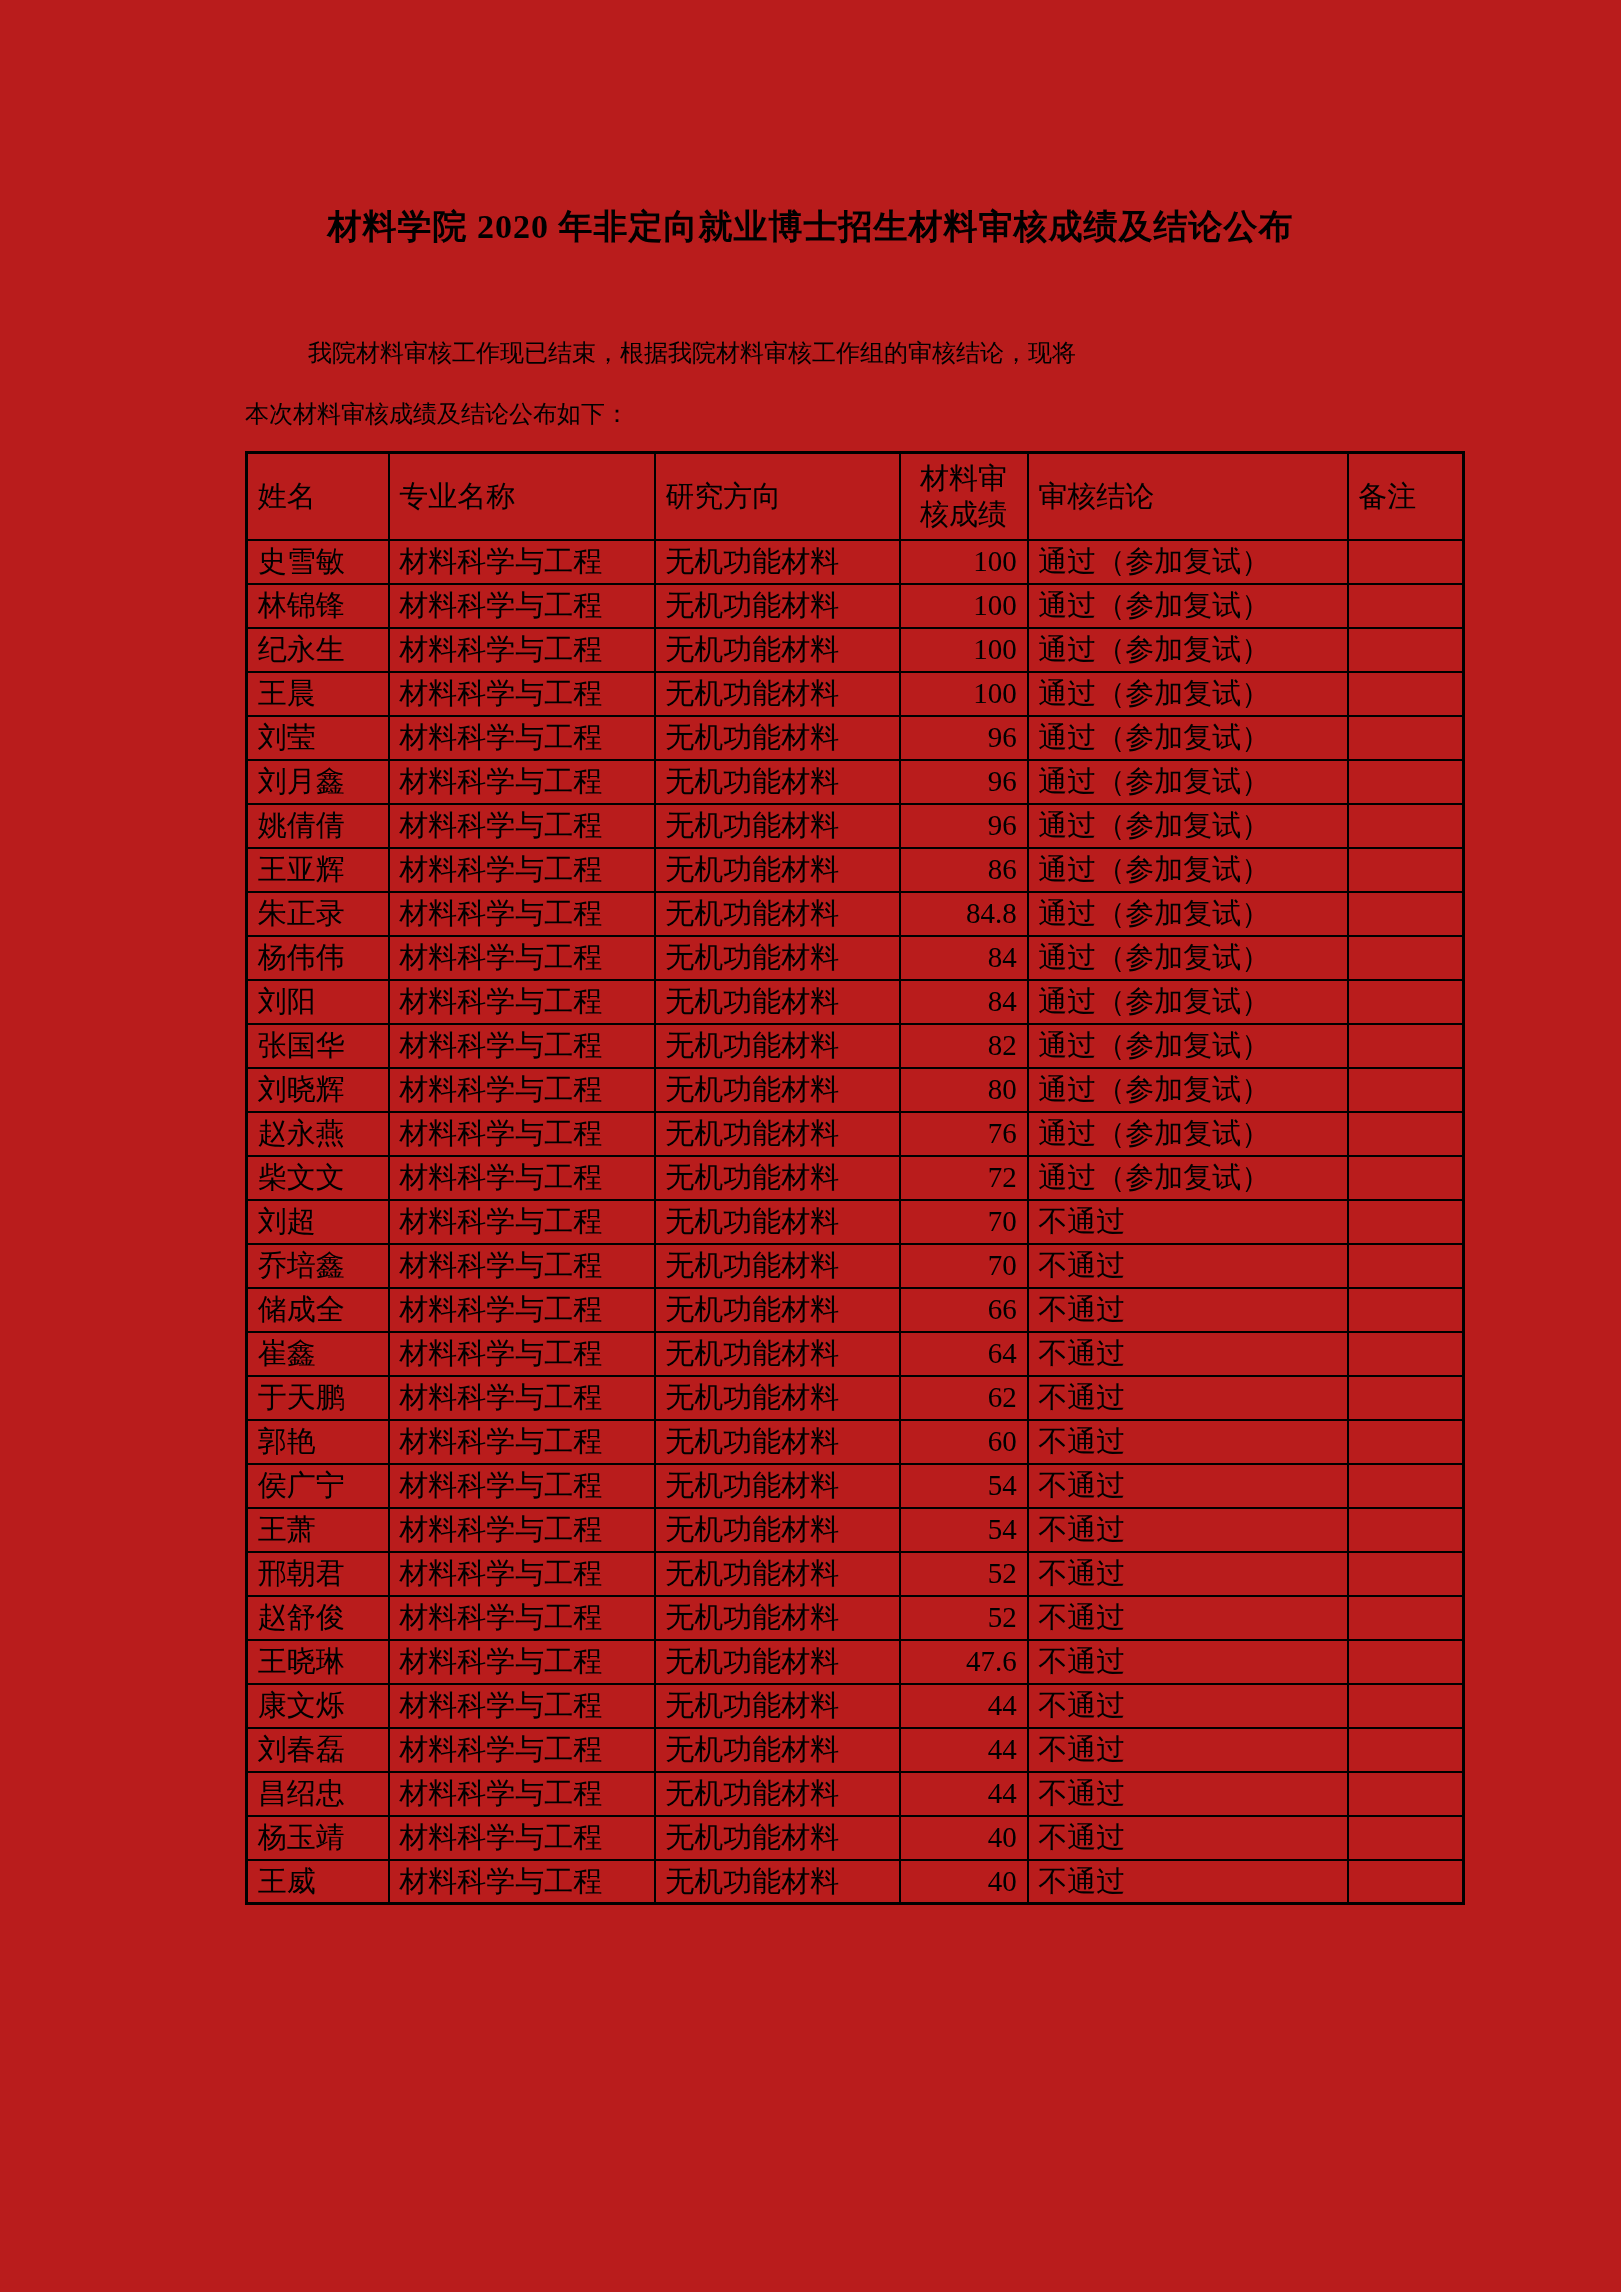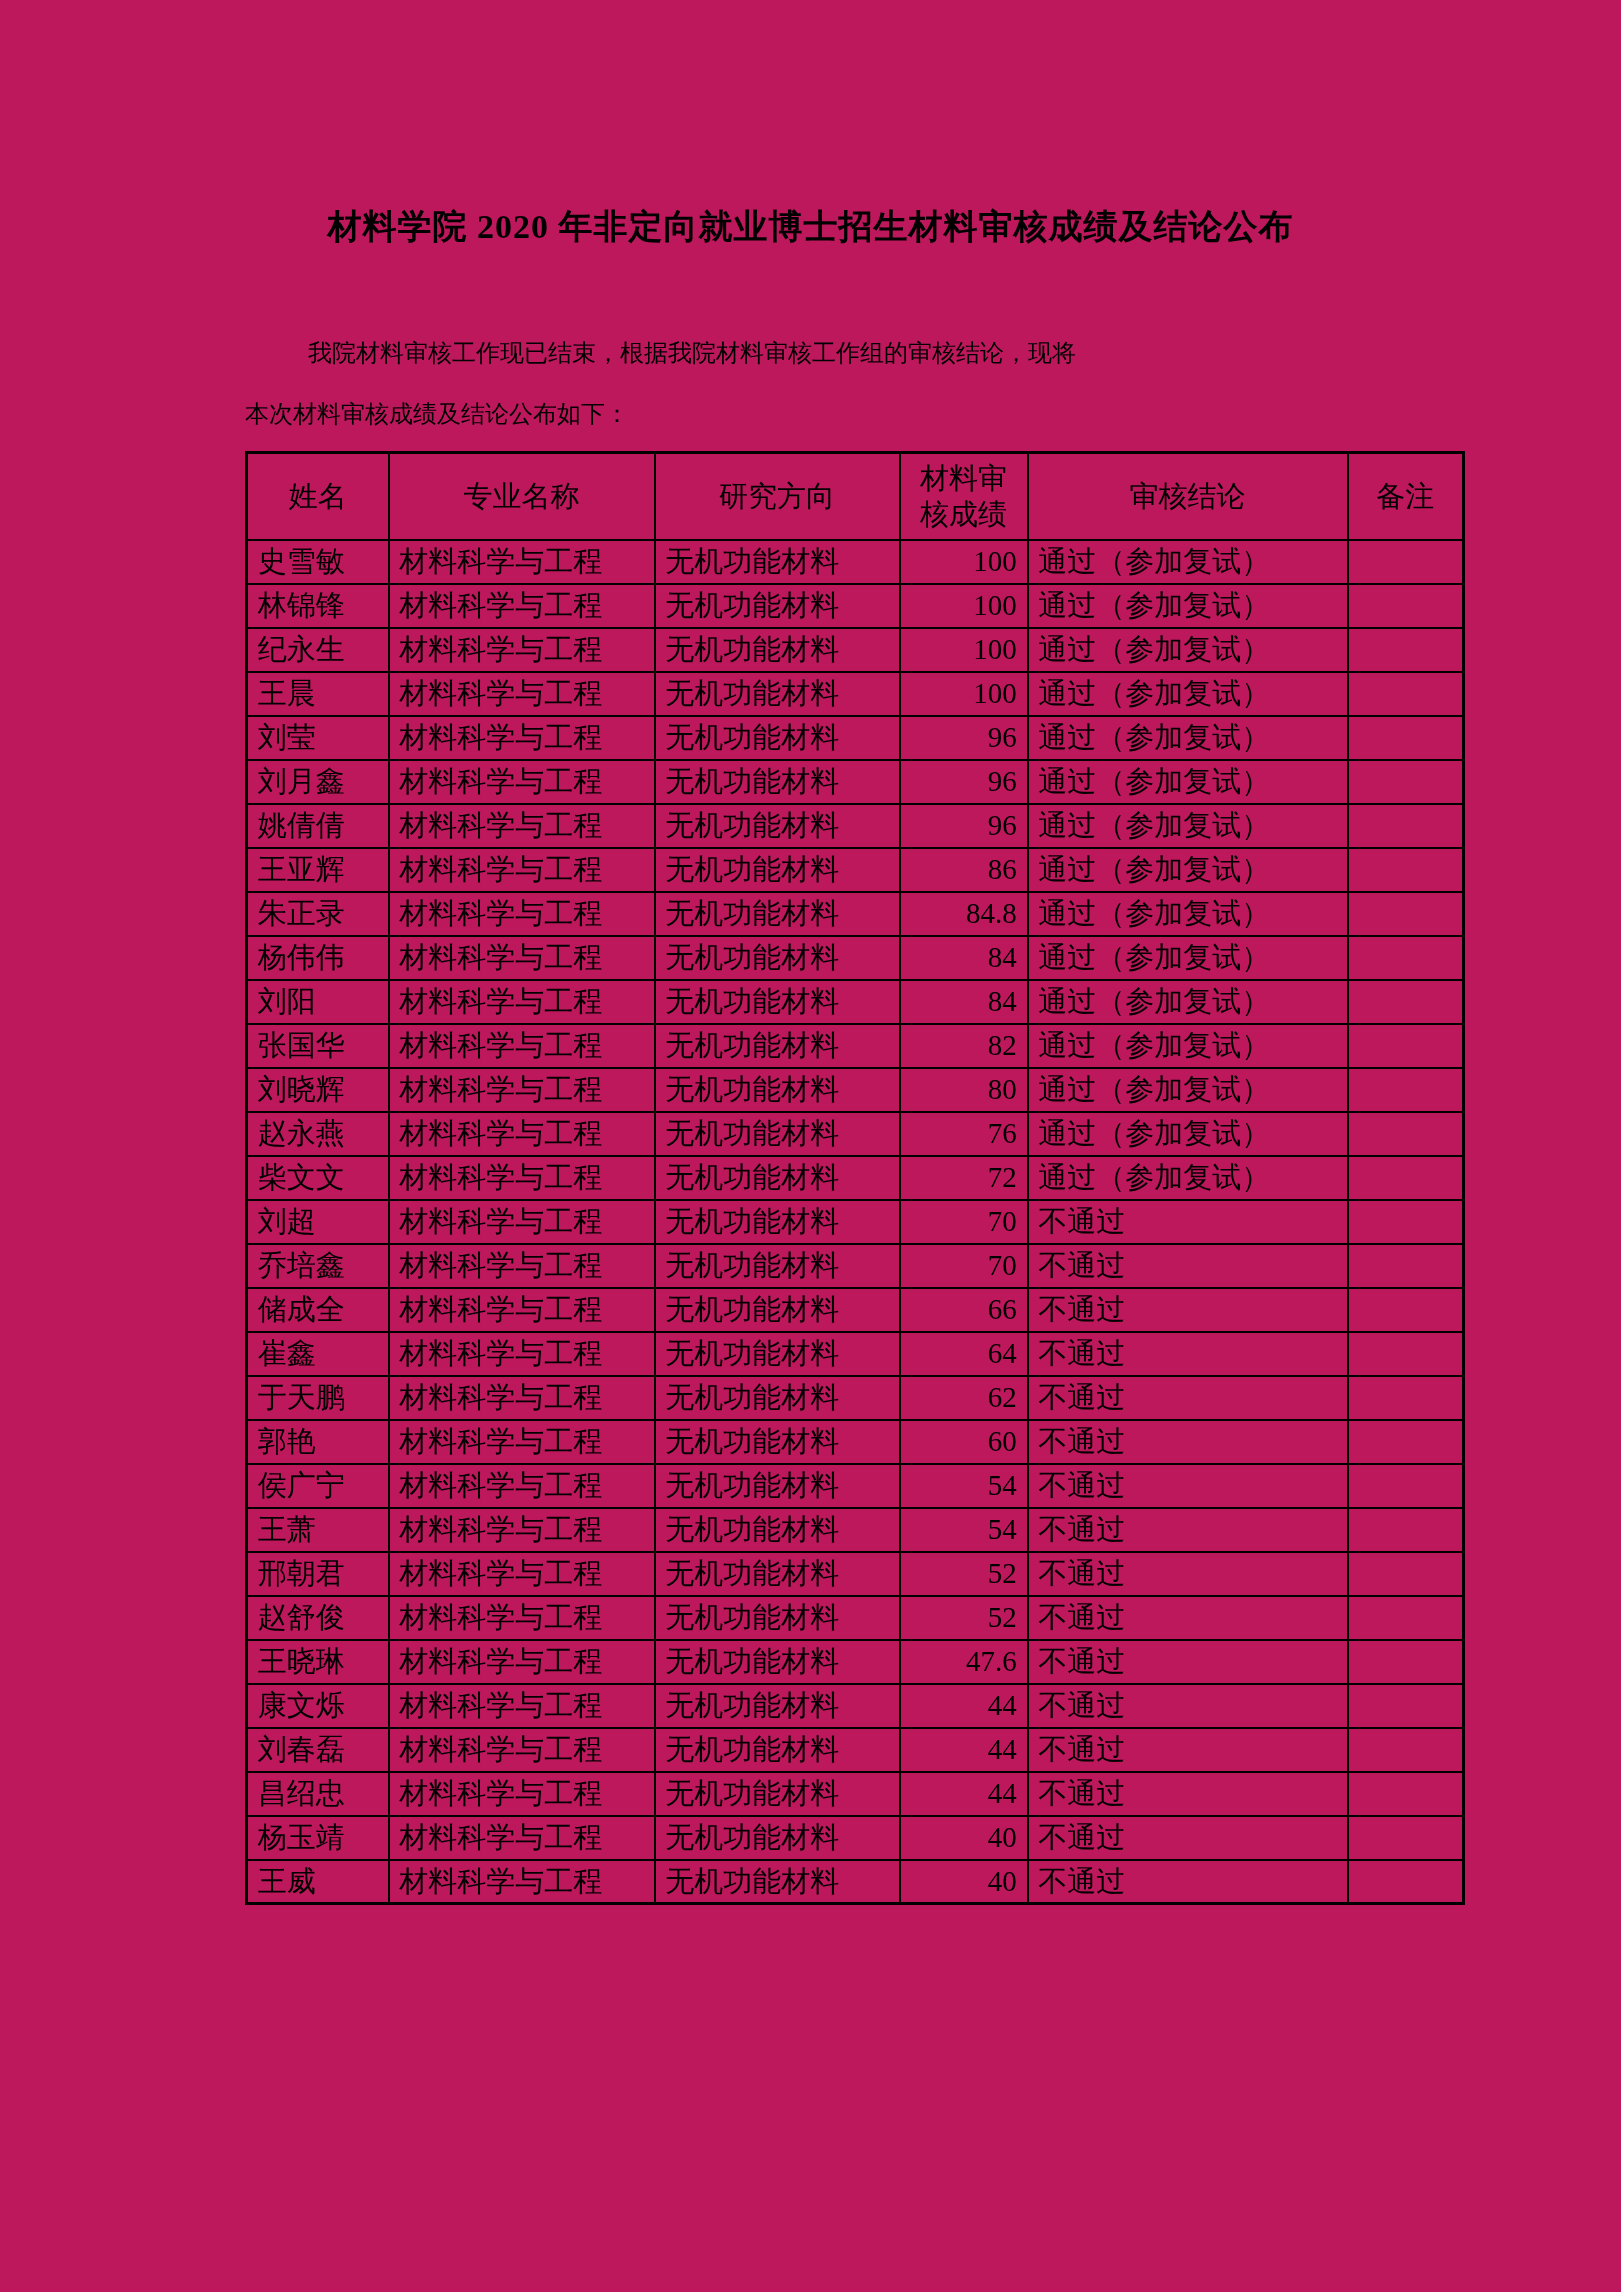--- a/index.html
+++ b/index.html
@@ -5,21 +5,21 @@
   html, body {
     margin: 0;
     padding: 0;
     background: #888;
   }
   .page {
     position: relative;
     width: 1621px;
     height: 2293px;
     margin: 0 auto;
-    background: #be185d;
+    background: #b91c1c;
     font-family: "Liberation Serif", "DejaVu Serif", serif;
     color: #000;
     overflow: hidden;
   }
   .doc-title {
     position: absolute;
     top: 204px;
     left: 0;
     width: 100%;
     text-align: center;
@@ -61,21 +61,21 @@
   table.results thead tr { height: 87px; }
   table.results tbody tr { height: 44px; }
   
   col.w-name       { width: 142px; }
   col.w-major      { width: 266px; }
   col.w-direction  { width: 245px; }
   col.w-score      { width: 128px; }
   col.w-conclusion { width: 320px; }
   col.w-remark     { width: 116px; }
   
-  th { text-align: center; }
+  th { text-align: left; }
   th.h-score  { text-align: center; }
   td.c-name, td.c-major, td.c-direction, td.c-conclusion { text-align: left; }
   td.c-score  { text-align: right; padding-right: 13.7px; border-radius: 9px; }
   td.c-remark { text-align: left; }
 </style>
 </head>
 <body>
 
 <div class="page">
 

